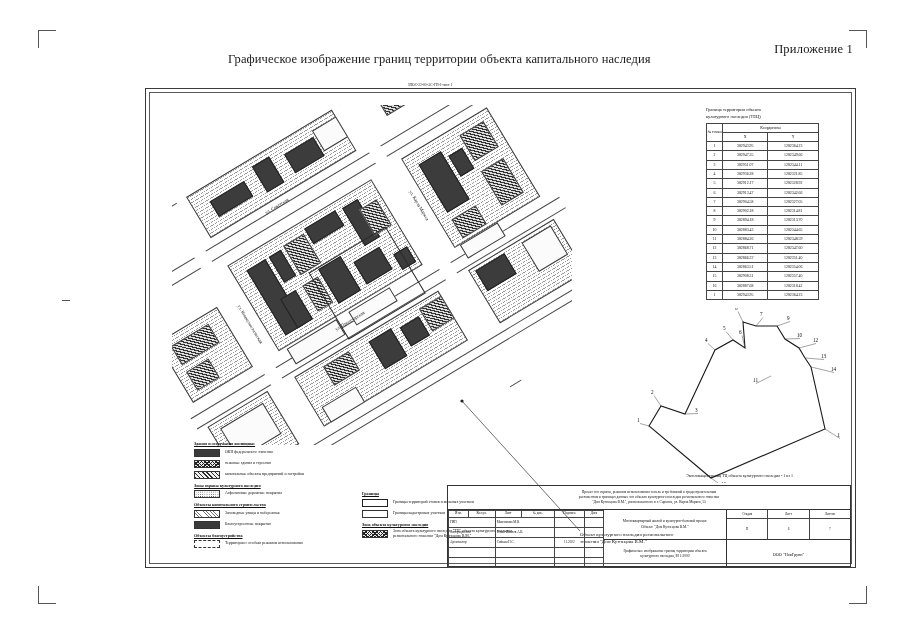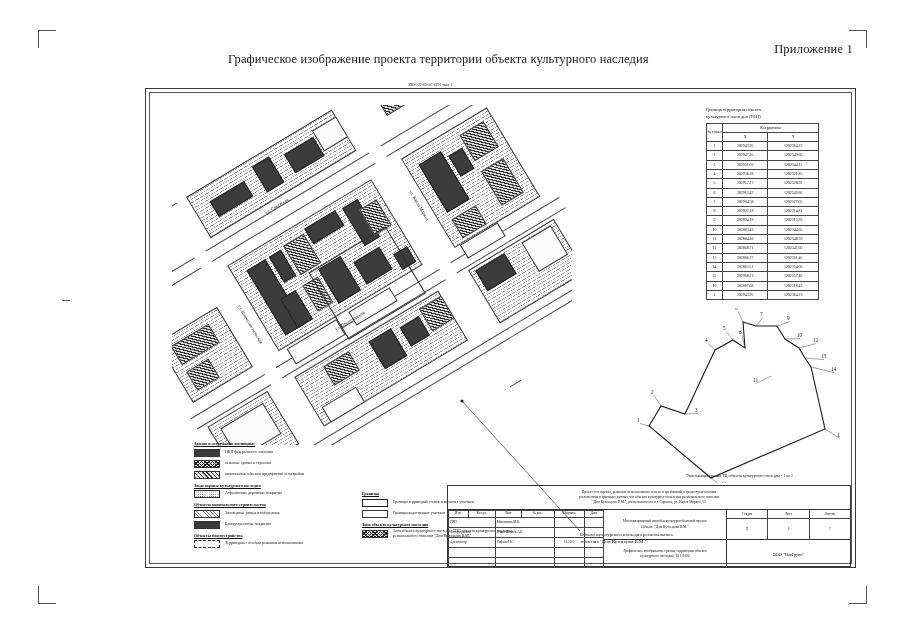--- a/index.html
+++ b/index.html
@@ -208,21 +208,21 @@
 <div class="reg-mark" style="left:866px;top:30px;width:1px;height:18px;"></div>
 <div class="reg-mark" style="left:849px;top:30px;width:18px;height:1px;"></div>
 <div class="reg-mark" style="left:38px;top:586px;width:1px;height:18px;"></div>
 <div class="reg-mark" style="left:38px;top:603px;width:18px;height:1px;"></div>
 <div class="reg-mark" style="left:866px;top:586px;width:1px;height:18px;"></div>
 <div class="reg-mark" style="left:849px;top:603px;width:18px;height:1px;"></div>
 <div class="reg-mark" style="left:62px;top:300px;width:8px;height:1px;"></div>
 <div class="reg-mark" style="left:843px;top:300px;width:8px;height:1px;"></div>
 
 <div id="appendix-label">Приложение 1</div>
-<div id="doc-title">Графическое изображение проекта территории объекта культурного наследия</div>
+<div id="doc-title">Графическое изображение границ территории объекта капитального наследия</div>
 
 <div id="drawing-frame">
   <div id="drawing-inner">
 
     <div id="map-plate">
       <div id="map-rot">
 
         <div class="road" style="left:10px;top:96px;width:430px;height:13px;"></div>
         <div class="road" style="left:10px;top:232px;width:430px;height:13px;"></div>
         <div class="road" style="left:96px;top:40px;width:13px;height:330px;"></div>

